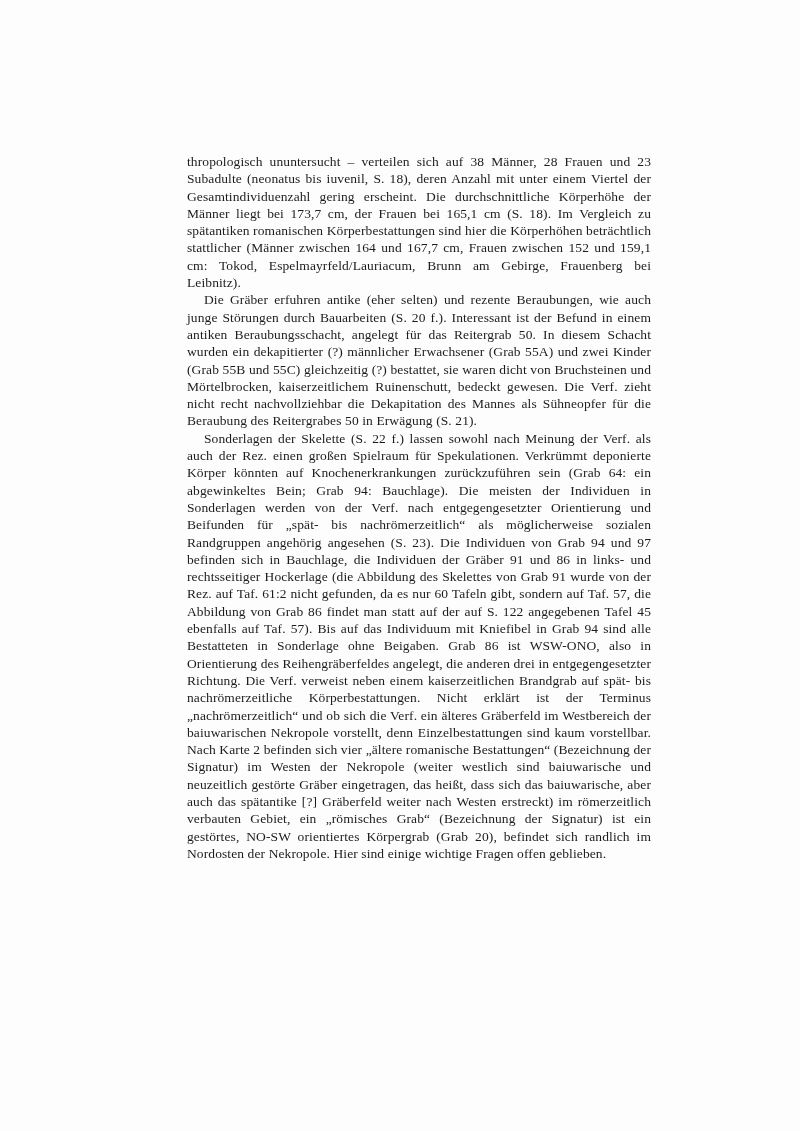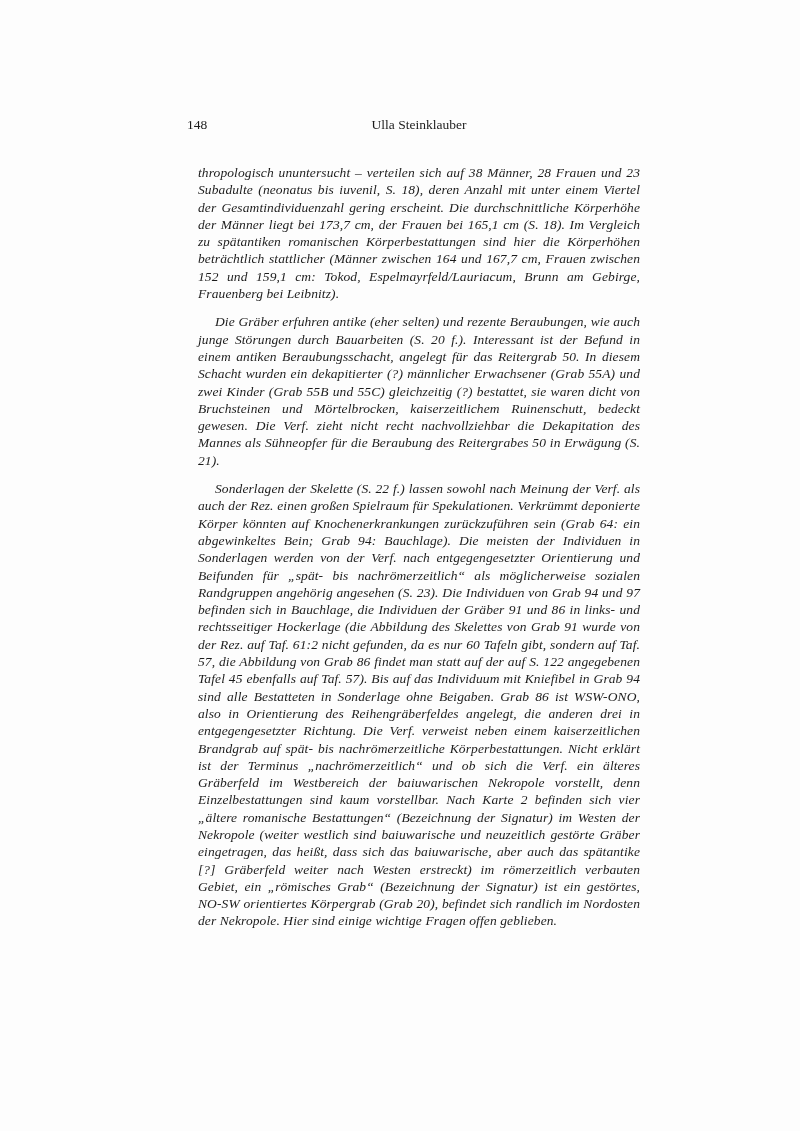--- a/index.html
+++ b/index.html
@@ -43,34 +43,29 @@
     top: 153px;
     left: 187px;
     width: 464px;
     font-size: 13.5px;
     line-height: 17.3px;
     text-align: justify;
     text-justify: inter-word;
     letter-spacing: 0.1px;
   }
   .para {
-    margin: 11px;
+    margin: 0;
     padding: 0;
-    font-style: italic;
   }
   .para.indent {
     text-indent: 17px;
   }
 </style>
 </head>
 <body>
 
 <div class="page">
-  <div class="page-header">
-    <span class="page-number">148</span>
-    <span class="running-head">Ulla Steinklauber</span>
-  </div>
   <div class="body-text">
       <p class="para">thropologisch ununtersucht – verteilen sich auf 38 Männer, 28 Frauen und 23 Subadulte (neonatus bis iuvenil, S. 18), deren Anzahl mit unter einem Viertel der Gesamtindividuenzahl gering erscheint. Die durchschnittliche Körperhöhe der Männer liegt bei 173,7 cm, der Frauen bei 165,1 cm (S. 18). Im Vergleich zu spätantiken romanischen Körperbestattungen sind hier die Körperhöhen beträchtlich stattlicher (Männer zwischen 164 und 167,7 cm, Frauen zwischen 152 und 159,1 cm: Tokod, Espelmayrfeld/Lauriacum, Brunn am Gebirge, Frauenberg bei Leibnitz).</p>
       <p class="para indent">Die Gräber erfuhren antike (eher selten) und rezente Beraubungen, wie auch junge Störungen durch Bauarbeiten (S. 20 f.). Interessant ist der Befund in einem antiken Beraubungsschacht, angelegt für das Reitergrab 50. In diesem Schacht wurden ein dekapitierter (?) männlicher Erwachsener (Grab 55A) und zwei Kinder (Grab 55B und 55C) gleichzeitig (?) bestattet, sie waren dicht von Bruchsteinen und Mörtelbrocken, kaiserzeitlichem Ruinenschutt, bedeckt gewesen. Die Verf. zieht nicht recht nachvollziehbar die Dekapitation des Mannes als Sühneopfer für die Beraubung des Reitergrabes 50 in Erwägung (S. 21).</p>
       <p class="para indent">Sonderlagen der Skelette (S. 22 f.) lassen sowohl nach Meinung der Verf. als auch der Rez. einen großen Spielraum für Spekulationen. Verkrümmt deponierte Körper könnten auf Knochenerkrankungen zurückzuführen sein (Grab 64: ein abgewinkeltes Bein; Grab 94: Bauchlage). Die meisten der Individuen in Sonderlagen werden von der Verf. nach entgegengesetzter Orientierung und Beifunden für „spät- bis nachrömerzeitlich“ als möglicherweise sozialen Randgruppen angehörig angesehen (S. 23). Die Individuen von Grab 94 und 97 befinden sich in Bauchlage, die Individuen der Gräber 91 und 86 in links- und rechtsseitiger Hockerlage (die Abbildung des Skelettes von Grab 91 wurde von der Rez. auf Taf. 61:2 nicht gefunden, da es nur 60 Tafeln gibt, sondern auf Taf. 57, die Abbildung von Grab 86 findet man statt auf der auf S. 122 angegebenen Tafel 45 ebenfalls auf Taf. 57). Bis auf das Individuum mit Kniefibel in Grab 94 sind alle Bestatteten in Sonderlage ohne Beigaben. Grab 86 ist WSW-ONO, also in Orientierung des Reihengräberfeldes angelegt, die anderen drei in entgegengesetzter Richtung. Die Verf. verweist neben einem kaiserzeitlichen Brandgrab auf spät- bis nachrömerzeitliche Körperbestattungen. Nicht erklärt ist der Terminus „nachrömerzeitlich“ und ob sich die Verf. ein älteres Gräberfeld im Westbereich der baiuwarischen Nekropole vorstellt, denn Einzelbestattungen sind kaum vorstellbar. Nach Karte 2 befinden sich vier „ältere romanische Bestattungen“ (Bezeichnung der Signatur) im Westen der Nekropole (weiter westlich sind baiuwarische und neuzeitlich gestörte Gräber eingetragen, das heißt, dass sich das baiuwarische, aber auch das spätantike [?] Gräberfeld weiter nach Westen erstreckt) im römerzeitlich verbauten Gebiet, ein „römisches Grab“ (Bezeichnung der Signatur) ist ein gestörtes, NO-SW orientiertes Körpergrab (Grab 20), befindet sich randlich im Nordosten der Nekropole. Hier sind einige wichtige Fragen offen geblieben.</p>
     </div>
 </div>
 
 </body></html>

